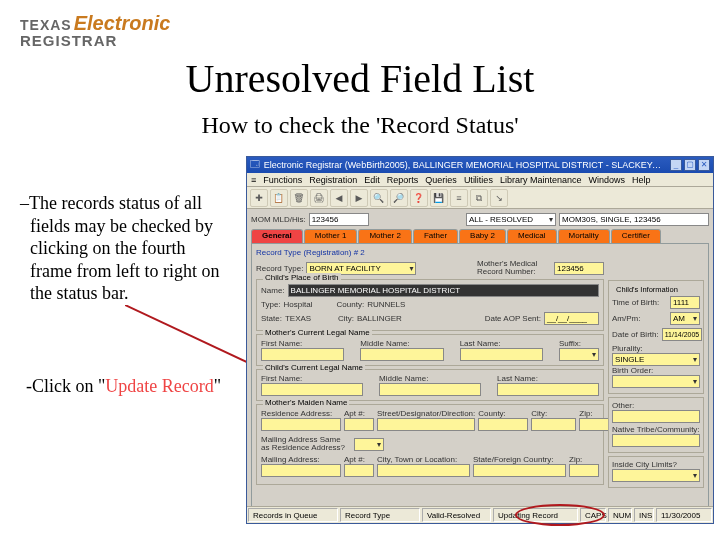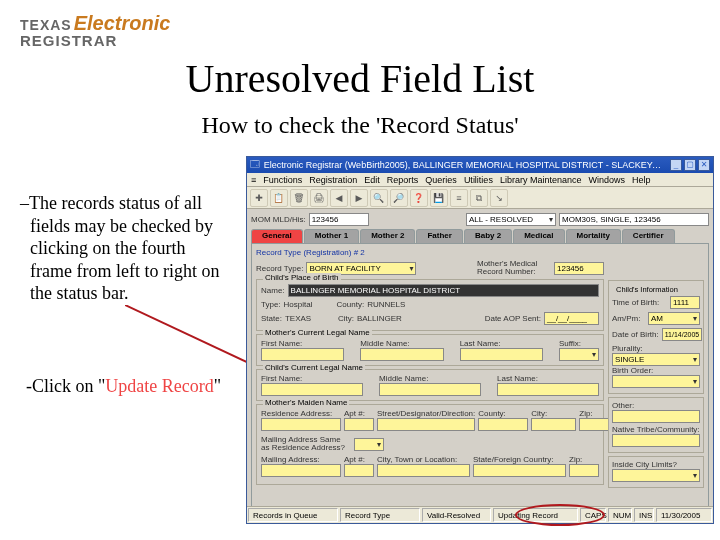--- a/index.html
+++ b/index.html
@@ -126,25 +126,24 @@
     position: relative;
   }
   .dd::after{
     content:"▾"; position:absolute; right:2px; top:0; font-size:8px; color:#333;
   }
   .tabs {
     display:flex; gap:0; margin-top:2px;
   }
   .tab {
     border:1px solid #919b9c; border-bottom:none;
-    background:#a3a3a3;
+    background:#f97316;
     font-size:8px; padding:1px 10px 0; height:14px;
     border-radius:3px 3px 0 0;
     margin-right:1px;
-    font-weight:bold;
   }
   .tab.active { font-weight:bold; background:#ef4444;}
   .panel {
     border:1px solid #919b9c;
     background:#d4d0c8;
     padding:4px;
   }
   .group {
     border:1px solid #aca899; background:#d4d0c8;
     padding:4px 4px 2px;
@@ -353,21 +352,21 @@
 
       <div class="rcol">
         <div class="rgroup">
           <div class="glabel">Child's Information</div>
           <div class="row">
               <span class="lbl" style="flex:1">Time of Birth:</span>
               <span class="inp-y" style="width:30px">1111</span>
             </div>
           <div class="row">
               <span class="lbl" style="flex:1">Am/Pm:</span>
-              <span class="inp-y dd" style="width:52px">AM</span>
+              <span class="inp-y dd" style="width:30px">AM</span>
             </div>
           <div class="row">
               <span class="lbl" style="flex:1">Date of Birth:</span>
               <span class="inp-y" style="width:44px; font-size:7px">11/14/2005</span>
             </div>
           <div class="lbl">Plurality:</div>
           <div class="inp-y dd" style="width:100%">SINGLE</div>
           <div class="lbl">Birth Order:</div>
           <div class="inp-y dd" style="width:100%"></div>
         </div>

